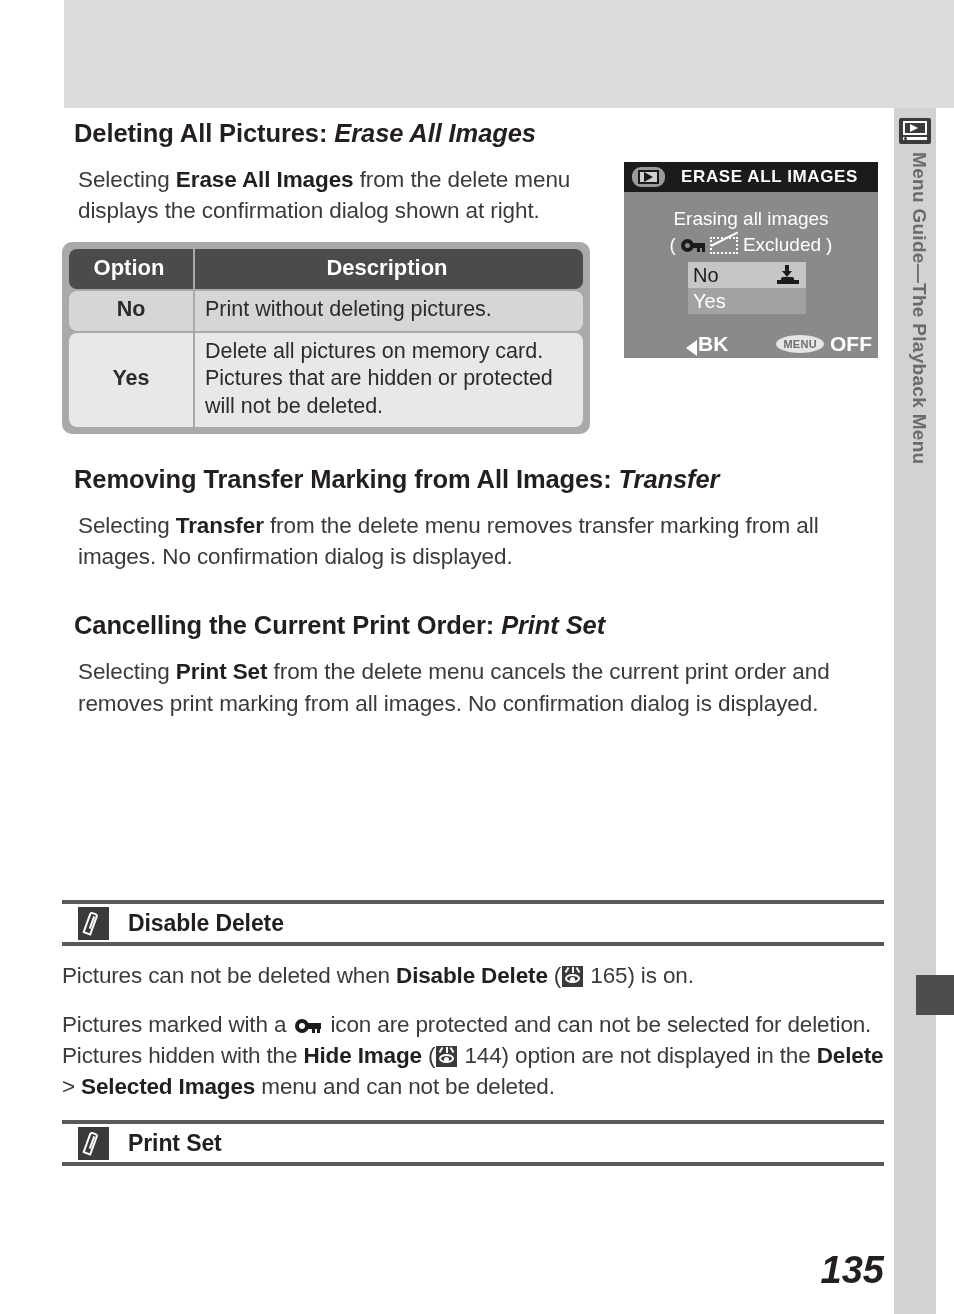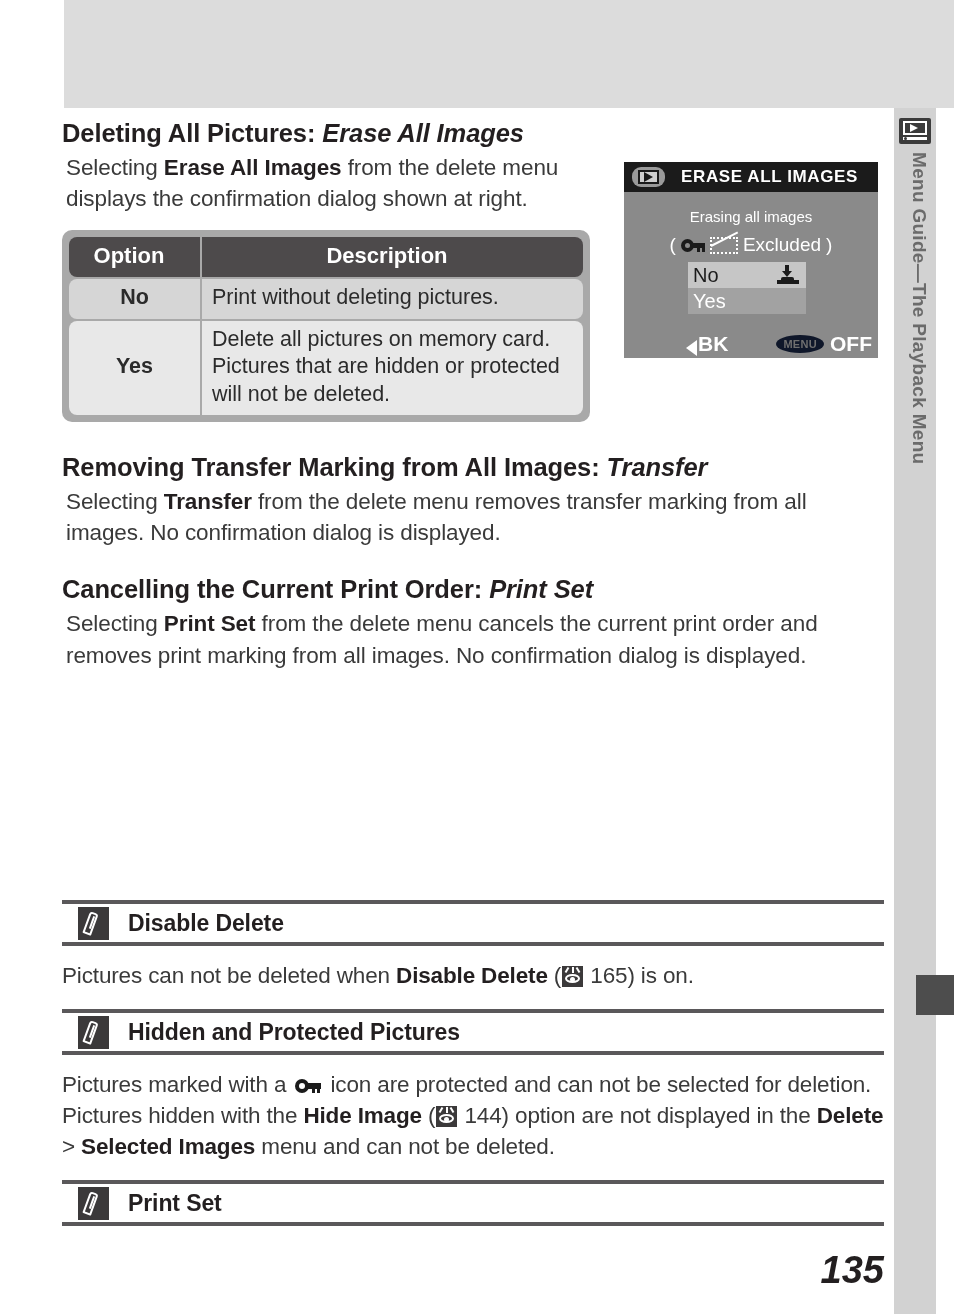--- a/index.html
+++ b/index.html
@@ -83,29 +83,29 @@
   
   .content {
     position: absolute;
     left: 62px; top: 118px;
     width: 822px;
   }
 
   h2.sec {
     font-size: 25.5px;
     font-weight: bold;
-    margin: 0 0 3px 0;
+    margin: 0 0 3px 12px;
     line-height: 1.18;
     letter-spacing: -0.1px;
   }
   h2.sec .it { font-style: italic; }
 
   p.body {
     font-size: 22.5px;
-    margin: 4px;
+    margin: 16px;
     line-height: 1.38;
     color: #3a3a3a;
     letter-spacing: -0.1px;
   }
   p.body b { color: #231f20; font-weight: bold; }
 
   .gap-a { height: 22px; }
   .gap-b { height: 30px; }
 
   
@@ -121,21 +121,21 @@
     border-collapse: separate;
     border-spacing: 2px;
     width: 100%;
     table-layout: fixed;
   }
   table.opt th {
     background: #4d4a4b;
     color: #ffffff;
     font-size: 22px;
     font-weight: bold;
-    padding: 6px 11px 8px 0;
+    padding: 6px 4px 8px 0;
     text-align: center;
   }
   table.opt th:first-child { border-radius: 8px 0 0 8px; width: 120px; }
   table.opt th:last-child { border-radius: 0 8px 8px 0; }
   table.opt td {
     background: #e8e8e8;
     font-size: 21.5px;
     color: #2b2b2b;
     padding: 5px 10px 7px 10px;
     vertical-align: middle;
@@ -192,21 +192,21 @@
     border-left: 9px solid #1b1b1b;
     border-top: 5px solid transparent;
     border-bottom: 5px solid transparent;
   }
   .lcd-title-txt { flex: 1; text-align: center; padding-right: 10px; }
 
   .lcd-body { position: relative; height: 138px; }
   .lcd-l1 {
     position: absolute; left: 0; right: 0; top: 16px;
     text-align: center;
-    color: #ffffff; font-size: 15px;
+    color: #ffffff; font-size: 19px;
   }
   .lcd-l2 {
     position: absolute; left: 0; right: 0; top: 42px;
     display: flex; align-items: center; justify-content: center;
     color: #ffffff; font-size: 19px; gap: 5px;
   }
   .key-ico {
     display: inline-block;
     width: 24px; height: 13px;
     position: relative;
@@ -302,21 +302,21 @@
     border-right: 11px solid #ffffff;
     border-top: 8px solid transparent;
     border-bottom: 8px solid transparent;
     margin-right: 1px;
   }
   .menu-badge {
     margin-left: auto; margin-right: 6px;
     display: flex; align-items: center; gap: 6px;
   }
   .menu-oval {
-    background: #0f172a; color: #6f6f6f;
+    background: #e5e5e5; color: #6f6f6f;
     font-size: 11px; font-weight: bold;
     border-radius: 50%;
     padding: 3px 7px;
     letter-spacing: 0.3px;
   }
 
   
   .notes {
     position: absolute;
     left: 62px; top: 900px;
@@ -555,27 +555,20 @@
     <span class="pen-box">
         <span class="nib"></span>
         <span class="ln"></span>
       </span>
     <span class="note-title">Disable Delete</span>
   </div>
   <p class="note-body">
     <span>Pictures can not be deleted when </span><b>Disable Delete</b><span> (</span><span class="ref-ico"><span class="r1"></span><span class="r2"></span><span class="r3"></span><span class="eye"></span><span class="pup"></span></span> <span>165</span><span>) is on.</span>
   </p>
 
-  <div class="note-head">
-    <span class="pen-box">
-        <span class="nib"></span>
-        <span class="ln"></span>
-      </span>
-    <span class="note-title">Hidden and Protected Pictures</span>
-  </div>
   <p class="note-body">
     <span>Pictures marked with a </span><span class="key-inline"><span class="head"></span><span class="hole"></span><span class="shaft"></span><span class="t1"></span><span class="t2"></span></span><span> icon are protected and can not be selected for deletion.  Pictures hidden with the </span><b>Hide Image</b><span> (</span><span class="ref-ico"><span class="r1"></span><span class="r2"></span><span class="r3"></span><span class="eye"></span><span class="pup"></span></span> <span>144</span><span>) option are not displayed in the </span><b>Delete</b><span> &gt; </span><b>Selected Images</b><span> menu and can not be deleted.</span>
   </p>
 
   <div class="note-head">
     <span class="pen-box">
         <span class="nib"></span>
         <span class="ln"></span>
       </span>
     <span class="note-title">Print Set</span>

